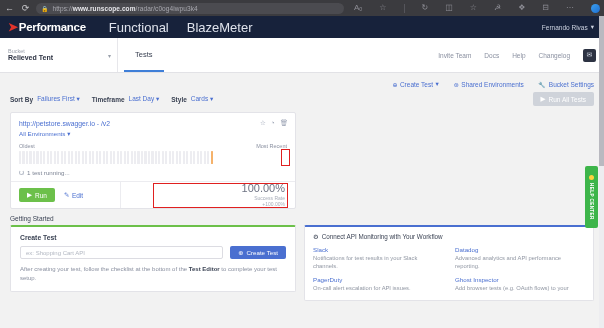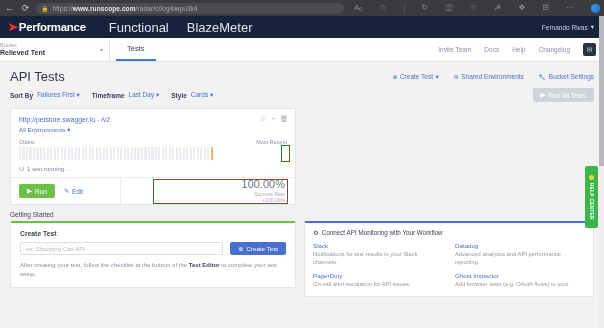--- a/index.html
+++ b/index.html
@@ -42,22 +42,22 @@
   .nav-item {
     display:flex; align-items:center; padding:0 9px; font-size:13px;
     color:#dfe3ec; white-space:nowrap; cursor:pointer;
   }
   .nav-item.active { background:#2e87d6; color:#fff; }
   .nav-right { margin-left:auto; display:flex; align-items:center;
                padding-right:10px; font-size:6.5px; color:#cdd3e0; gap:3px; }
 
   
   .bucket-bar {
-    height:24px; background:#fff; border-bottom:1px solid #e2e2e6;
-    display:flex; align-items:center; 
+    height:35px; background:#fff; border-bottom:1px solid #e2e2e6;
+    display:flex; align-items:center; padding-left:8px;
   }
   .bucket-sel { width:86px; }
   .bucket-label { font-size:5.5px; color:#9aa0ab; line-height:1.2; }
   .bucket-name { font-size:7px; font-weight:bold; color:#2c3242; line-height:1.2; }
   .bucket-caret { font-size:6px; color:#9aa0ab; margin-left:auto; padding-right:6px; }
   .bucket-sel-wrap { display:flex; align-items:center; width:110px;
                      border-right:1px solid #e7e7eb; height:100%; }
   .tests-tab {
     height:100%; display:flex; align-items:center; padding:0 11px;
     font-size:7.5px; color:#3b4354; border-bottom:2px solid #3f7fd8;
@@ -210,21 +210,20 @@
     <div class="bucket-links">
       <span class="bl">Invite Team</span>
       <span class="bl">Docs</span>
       <span class="bl">Help</span>
       <span class="bl">Changelog</span>
       <span class="chat-sq">✉</span>
     </div>
   </div>
 
   <div class="title-row">
-    <div class="page-title">API Tests</div>
     <div class="title-actions">
       <span class="ta">
         <span class="g">⊕</span>
         <span>Create Test</span>
         <span>▾</span>
       </span>
       <span class="ta">
         <span class="g">⊛</span>
         <span>Shared Environments</span>
       </span>

